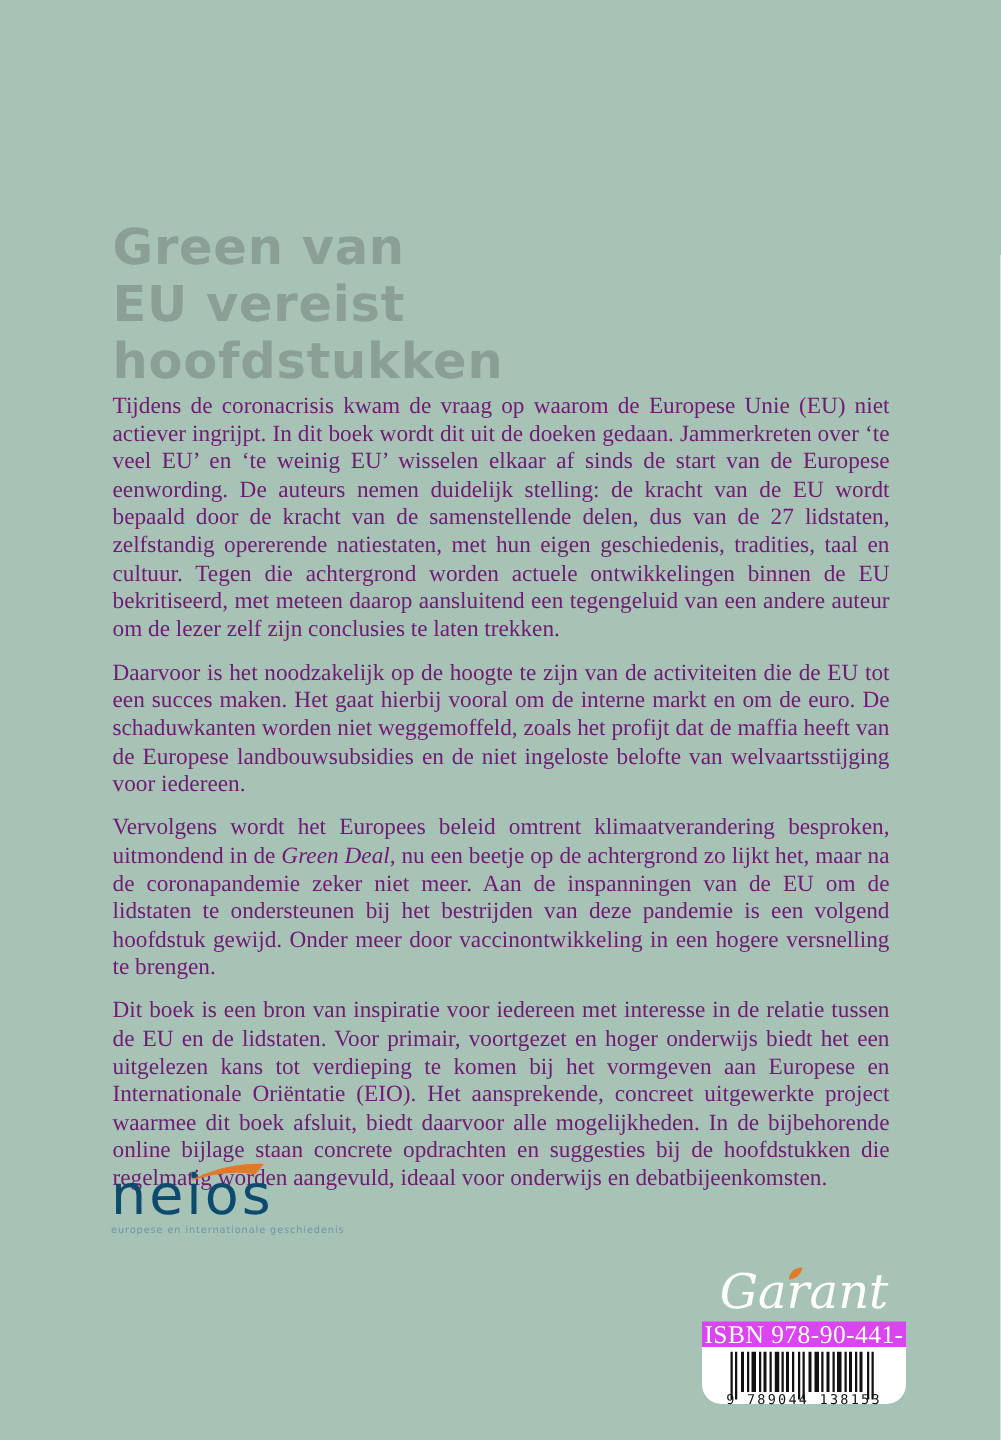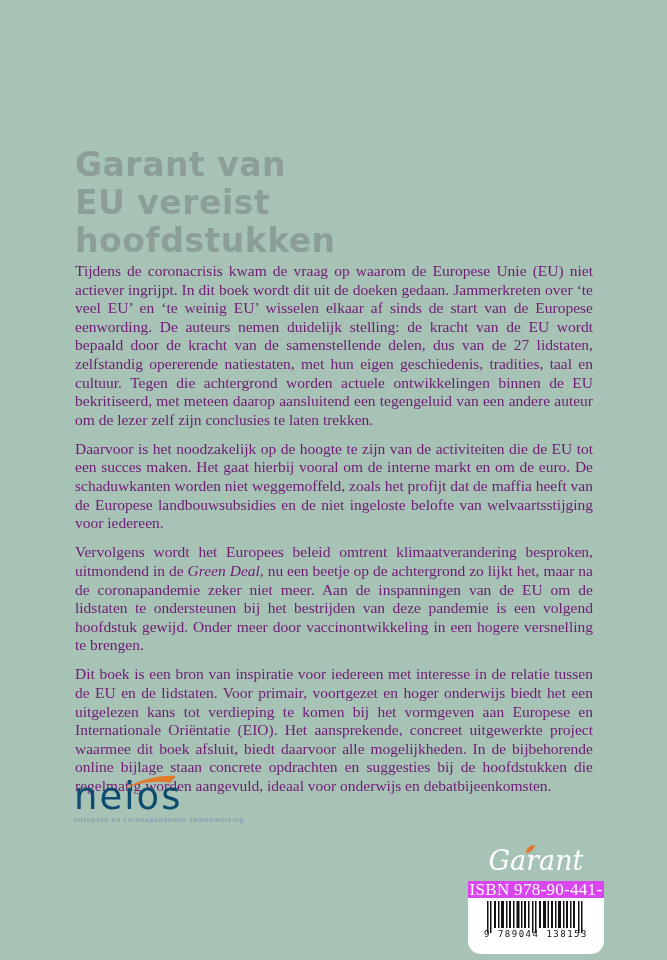--- a/index.html
+++ b/index.html
@@ -70,21 +70,21 @@
     position: absolute;
     left: 468px;
     top: 844px;
     width: 136px;
   }
   .garant-word {
     position: relative;
     text-align: center;
     font-family: "DejaVu Serif", serif;
     font-style: italic;
-    font-size: 27px;
+    font-size: 32px;
     line-height: 34px;
     color: #ffffff;
     height: 37px;
   }
   .garant-leaf {
     position: absolute;
     left: 56px;
     top: 0px;
     width: 12px;
     height: 10px;
@@ -94,21 +94,21 @@
     background: #d946ef;
     color: #ffffff;
     font-family: "Liberation Serif", serif;
     font-size: 17px;
     line-height: 17px;
     text-align: center;
     letter-spacing: 0.3px;
   }
   .barcode-panel {
     position: relative;
-    height: 56px;
+    height: 38px;
     background: #ffffff;
     border-radius: 0 0 13px 13px;
   }
   .barcode-svg {
     position: absolute;
     left: 17px;
     top: 3px;
   }
   .barcode-digits {
     position: absolute;
@@ -122,40 +122,40 @@
     color: #111111;
     white-space: nowrap;
   }
 </style>
 </head>
 <body>
 
 <div class="cover">
 
   <div class="title">
-    <div>Garant van</div>
+    <div>Green van</div>
     <div>EU vereist</div>
     <div>hoofdstukken</div>
   </div>
 
   <div class="body-text">
       <p><span>Tijdens de coronacrisis kwam de vraag op waarom de Europese Unie (EU) niet actiever ingrijpt. In dit boek wordt dit uit de doeken gedaan. Jammerkreten over ‘te veel EU’ en ‘te weinig EU’ wisselen elkaar af sinds de start van de Europese eenwording. De auteurs nemen duidelijk stelling: de kracht van de EU wordt bepaald door de kracht van de samenstellende delen, dus van de 27 lidstaten, zelfstandig opererende natiestaten, met hun eigen geschiedenis, tradities, taal en cultuur. Tegen die achtergrond worden actuele ontwikkelingen binnen de EU bekritiseerd, met meteen daarop aansluitend een tegengeluid van een andere auteur om de lezer zelf zijn conclusies te laten trekken.</span></p>
       <p><span>Daarvoor is het noodzakelijk op de hoogte te zijn van de activiteiten die de EU tot een succes maken. Het gaat hierbij vooral om de interne markt en om de euro. De schaduwkanten worden niet weggemoffeld, zoals het profijt dat de maffia heeft van de Europese landbouwsubsidies en de niet ingeloste belofte van welvaartsstijging voor iedereen.</span></p>
       <p><span>Vervolgens wordt het Europees beleid omtrent klimaatverandering besproken, uitmondend in de </span><span style="font-style: italic;">Green Deal</span><span>, nu een beetje op de achtergrond zo lijkt het, maar na de coronapandemie zeker niet meer. Aan de inspanningen van de EU om de lidstaten te ondersteunen bij het bestrijden van deze pandemie is een volgend hoofdstuk gewijd. Onder meer door vaccinontwikkeling in een hogere versnelling te brengen.</span></p>
       <p><span>Dit boek is een bron van inspiratie voor iedereen met interesse in de relatie tussen de EU en de lidstaten. Voor primair, voortgezet en hoger onderwijs biedt het een uitgelezen kans tot verdieping te komen bij het vormgeven aan Europese en Internationale Oriëntatie (EIO). Het aansprekende, concreet uitgewerkte project waarmee dit boek afsluit, biedt daarvoor alle mogelijkheden. In de bijbehorende online bijlage staan concrete opdrachten en suggesties bij de hoofdstukken die regelmatig worden aangevuld, ideaal voor onderwijs en debatbijeenkomsten.</span></p>
     </div>
 
   <div class="neios">
     <div style="position:relative;">
       <svg class="neios-swoosh" viewBox="0 0 56 16">
         <path d="M1,14 C16,6 34,1 52,2 L46,9 C32,6 16,9 1,14 Z" fill="#e07a2a"></path>
       </svg>
       <div class="neios-word">neios</div>
     </div>
-    <div class="neios-tagline">europese en coronapandemie samenwerking</div>
+    <div class="neios-tagline">europese en internationale geschiedenis</div>
   </div>
 
   <div class="garant-block">
     <div class="garant-word">
       <svg class="garant-leaf" viewBox="0 0 12 10">
         <path d="M2,9 C2,4 6,1 11,1 C10,6 6,9 2,9 Z" fill="#e07a2a"></path>
       </svg>
       <span>Garant</span>
     </div>
     <div class="isbn-bar">ISBN 978-90-441-3815-3</div>

